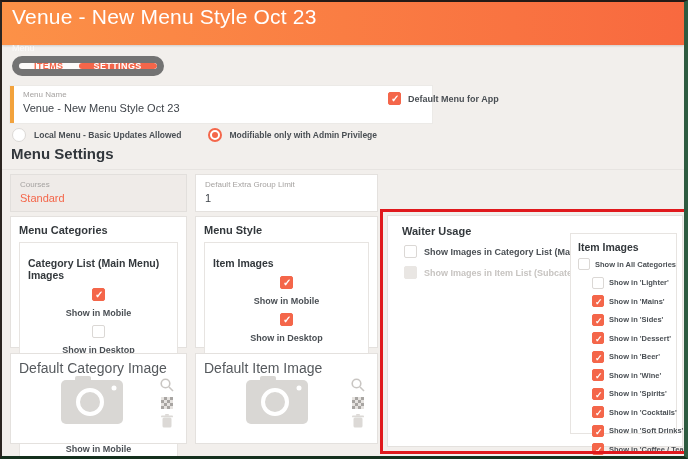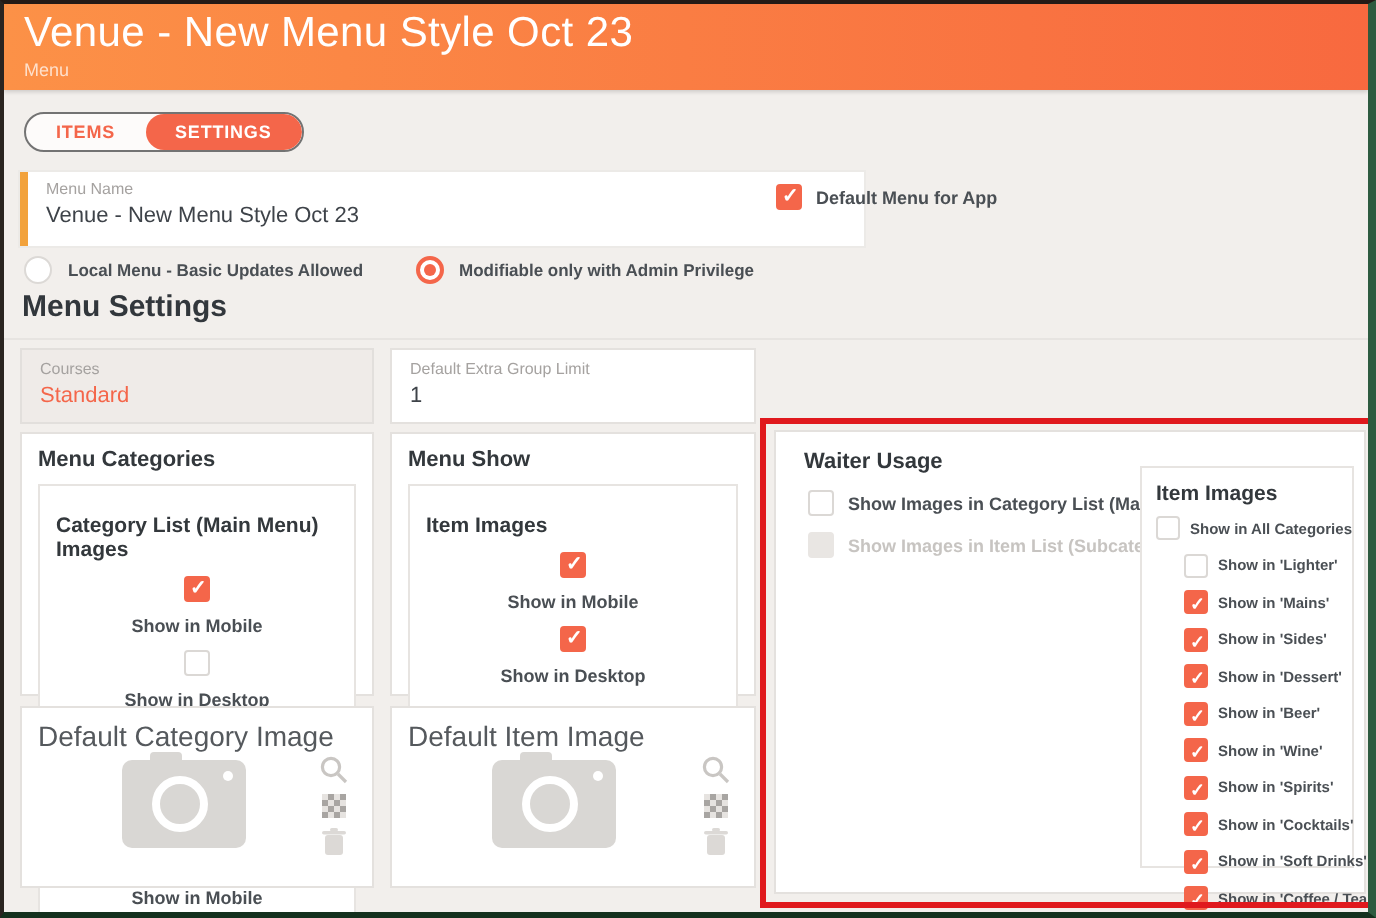--- a/index.html
+++ b/index.html
@@ -13,25 +13,25 @@
     border-right: 4px solid #2e5b40;
   }
   
   .header {
     position: absolute; top: 0; left: 0; right: 0; height: 43px;
     background: linear-gradient(90deg, #fc9147, #f8693f);
     padding: 3px 10px 0 10px;
     box-shadow: 0 1px 2px rgba(0,0,0,.15);
   }
   .header-title { color: #fff; font-size: 21px; font-weight: 400; letter-spacing: .2px; }
-  .header-sub { color: rgba(255,255,255,.72); font-size: 9px; margin-top: 1px; }
+  .header-sub { color: rgba(255,255,255,.72); font-size: 9px; margin-top: 14px; }
   
   .tab-pill {
     position: absolute; top: 54px; left: 10px; height: 20px;
-    display: inline-flex; border: 1px solid #737373; border-radius: 11px;
+    display: inline-flex; border: 7px solid #737373; border-radius: 11px;
     overflow: hidden; background: #fdfbfa;
   }
   .tab {
     padding: 0 15px; font-size: 9px; font-weight: 700; letter-spacing: .4px;
     display: flex; align-items: center; color: #f4664a; cursor: pointer;
   }
   .tab.active { background: #f4664a; color: #fff; border-radius: 11px; }
   
   .field {
     position: absolute; top: 84px; left: 8px; width: 422px; height: 37px;
@@ -191,21 +191,21 @@
         <span class="cb-label">Show in Mobile</span>
       </div>
       <div class="cb-row">
         <span class="cb"></span>
         <span class="cb-label">Show in Desktop</span>
       </div>
     </div>
   </div>
 
   <div class="panel panel-menuitems">
-    <div class="panel-title">Menu Show</div>
+    <div class="panel-title">Menu Style</div>
     <div class="sub-panel">
       <div class="sub-title">Item Images</div>
       <div class="cb-row">
         <span class="cb checked"></span>
         <span class="cb-label">Show in Mobile</span>
       </div>
       <div class="cb-row">
         <span class="cb checked"></span>
         <span class="cb-label">Show in Desktop</span>
       </div>

